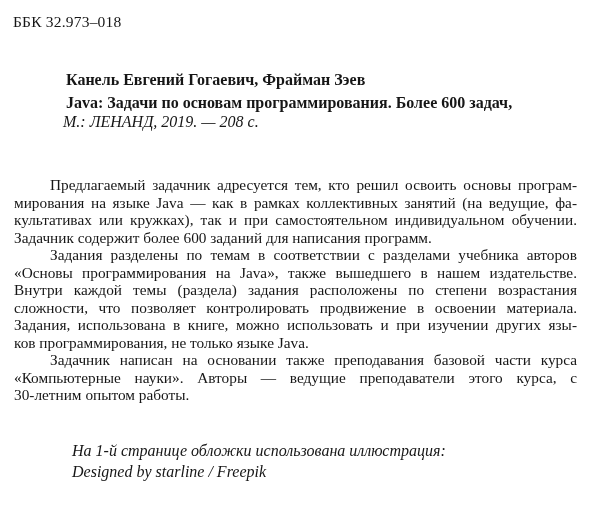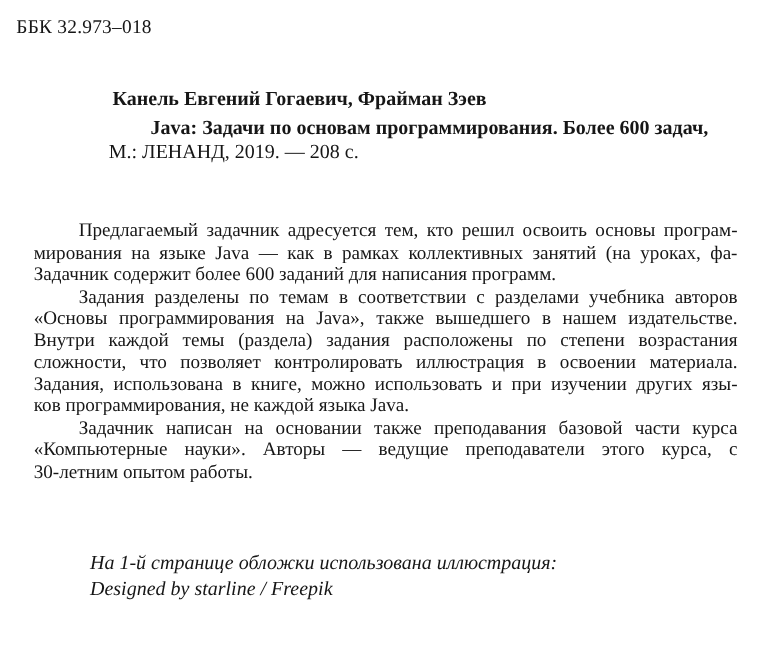--- a/index.html
+++ b/index.html
@@ -22,43 +22,42 @@
     top: 13px;
     left: 13px;
     font-size: 15.5px;
     letter-spacing: 0.2px;
   }
   .title-block {
     position: absolute;
     top: 71px;
     left: 66px;
     right: 10px;
-    margin-left: 24px;
   }
   .authors {
     font-weight: bold;
     font-size: 16px;
     line-height: 18px;
     margin-bottom: 5px;
   }
   .book-title-line {
     font-weight: bold;
     font-size: 16px;
     line-height: 18.6px;
-    text-align: center;
   }
   .imprint {
     font-size: 16px;
     line-height: 18.6px;
     margin-left: -3px;
+    font-style: italic;
   }
   .annotation {
     position: absolute;
     top: 176px;
-    left: 27px;
+    left: 14px;
     width: 563px;
   }
   .ln {
     margin: 0;
     font-size: 15.3px;
     line-height: 17.5px;
     text-align: justify;
     text-align-last: justify;
     white-space: normal;
   }
@@ -85,29 +84,30 @@
   <div class="bbk">ББК 32.973–018</div>
 
   <div class="title-block">
     <div class="authors">Канель Евгений Гогаевич, Фрайман Зэев</div>
     <div class="book-title-line">Java: Задачи по основам программирования. Более 600 задач,</div>
     <div class="imprint">М.: ЛЕНАНД, 2019. — 208 с.</div>
   </div>
 
   <div class="annotation">
     <p class="ln first">Предлагаемый задачник адресуется тем, кто решил освоить основы програм-</p>
-    <p class="ln">мирования на языке Java — как в рамках коллективных занятий (на уроках, фа-</p>
+    <p class="ln">мирования на языке Java — как в рамках коллективных занятий (на ведущие, фа-</p>
+    <p class="ln">культативах или кружках), так и при самостоятельном индивидуальном обучении.</p>
     <p class="ln last">Задачник содержит более 600 заданий для написания программ.</p>
 
     <p class="ln first">Задания разделены по темам в соответствии с разделами учебника авторов</p>
     <p class="ln">«Основы программирования на Java», также вышедшего в нашем издательстве.</p>
     <p class="ln">Внутри каждой темы (раздела) задания расположены по степени возрастания</p>
-    <p class="ln">сложности, что позволяет контролировать иллюстрация в освоении материала.</p>
+    <p class="ln">сложности, что позволяет контролировать продвижение в освоении материала.</p>
     <p class="ln">Задания, использована в книге, можно использовать и при изучении других язы-</p>
-    <p class="ln last">ков программирования, не каждой языка Java.</p>
+    <p class="ln last">ков программирования, не только языке Java.</p>
 
     <p class="ln first">Задачник написан на основании также преподавания базовой части курса</p>
     <p class="ln">«Компьютерные науки». Авторы — ведущие преподаватели этого курса, с</p>
     <p class="ln last">30-летним опытом работы.</p>
   </div>
 
   <div class="credits">
     <div>На 1-й странице обложки использована иллюстрация:</div>
     <div>Designed by starline / Freepik</div>
   </div>

